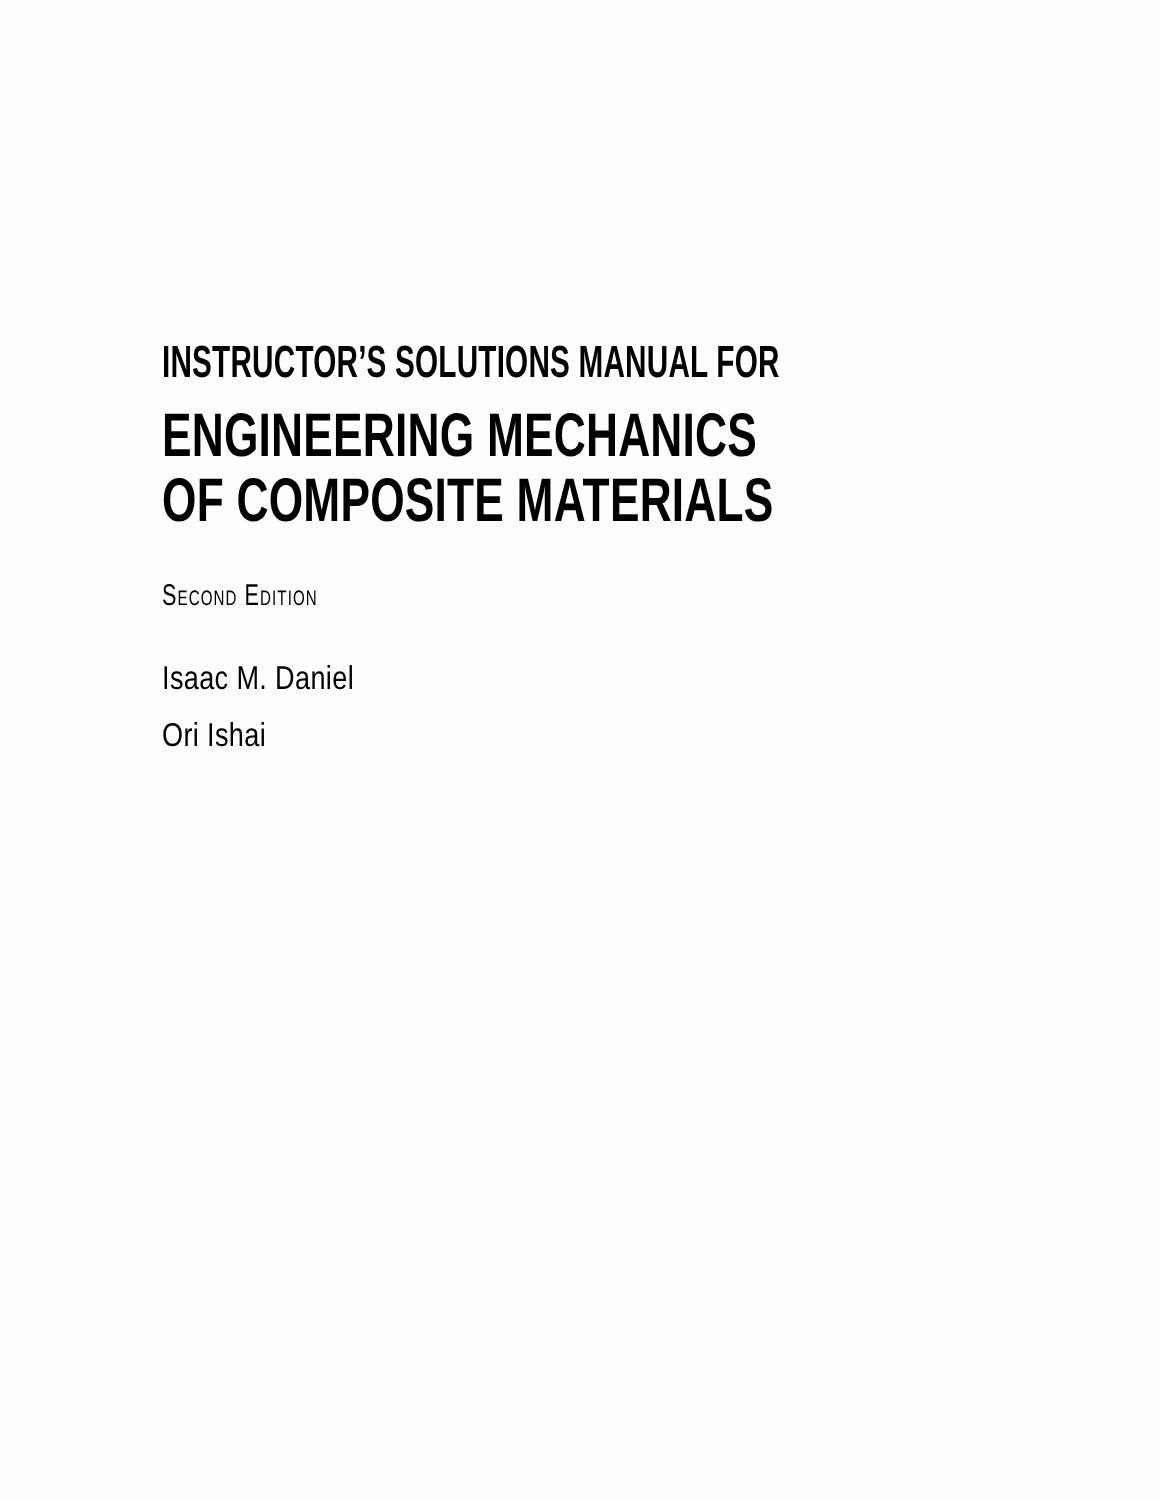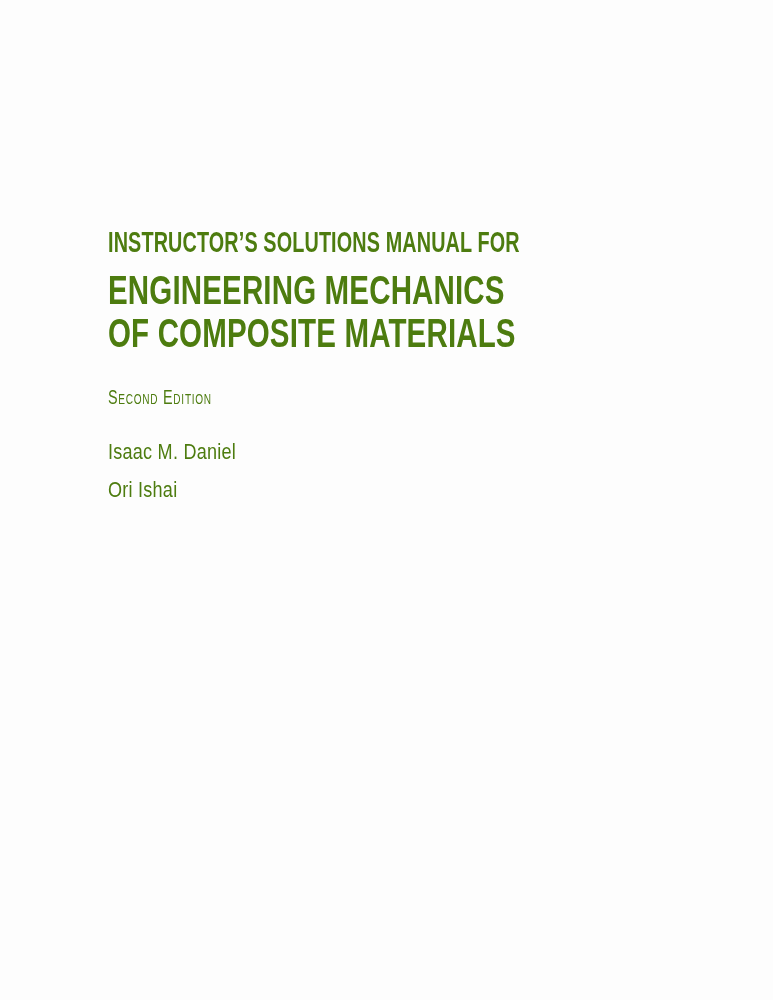--- a/index.html
+++ b/index.html
@@ -7,21 +7,21 @@
     padding: 0;
     background: #ffffff;
   }
   .page {
     position: relative;
     width: 773px;
     height: 1000px;
     background: #fdfdfd;
     overflow: hidden;
     font-family: "Liberation Sans", sans-serif;
-    color: #4d7c0f;
+    color: #000000;
   }
   .txt {
     position: absolute;
     left: 108px;
     line-height: 1;
     white-space: nowrap;
     transform-origin: 0 0;
     -webkit-font-smoothing: antialiased;
   }
   .eyebrow {

